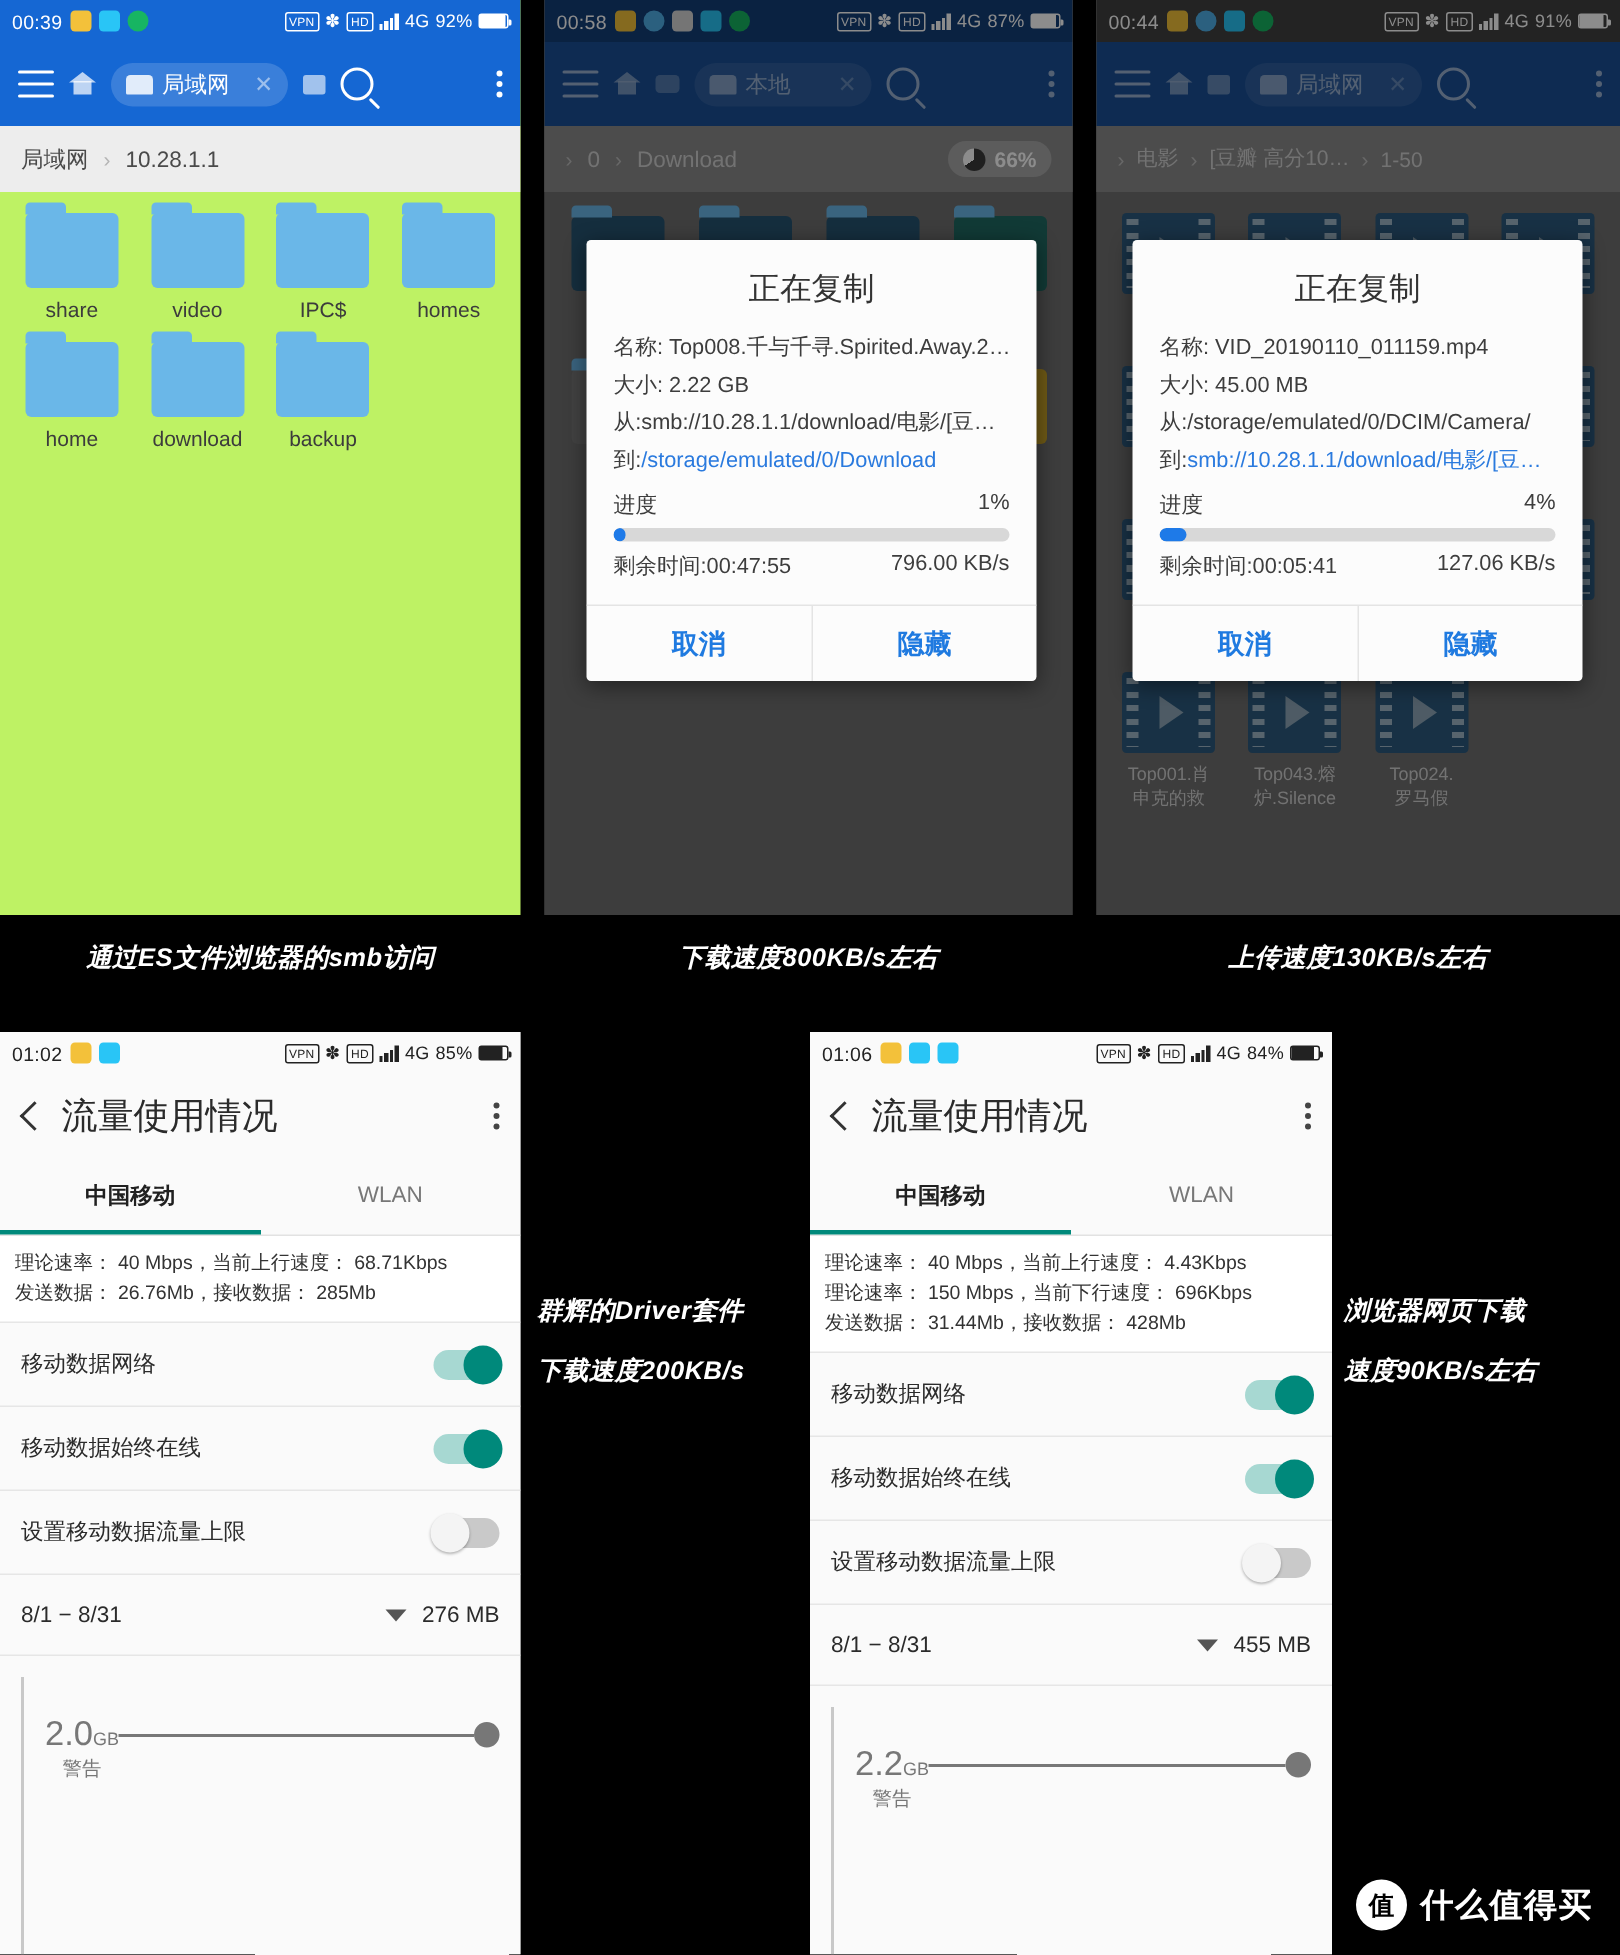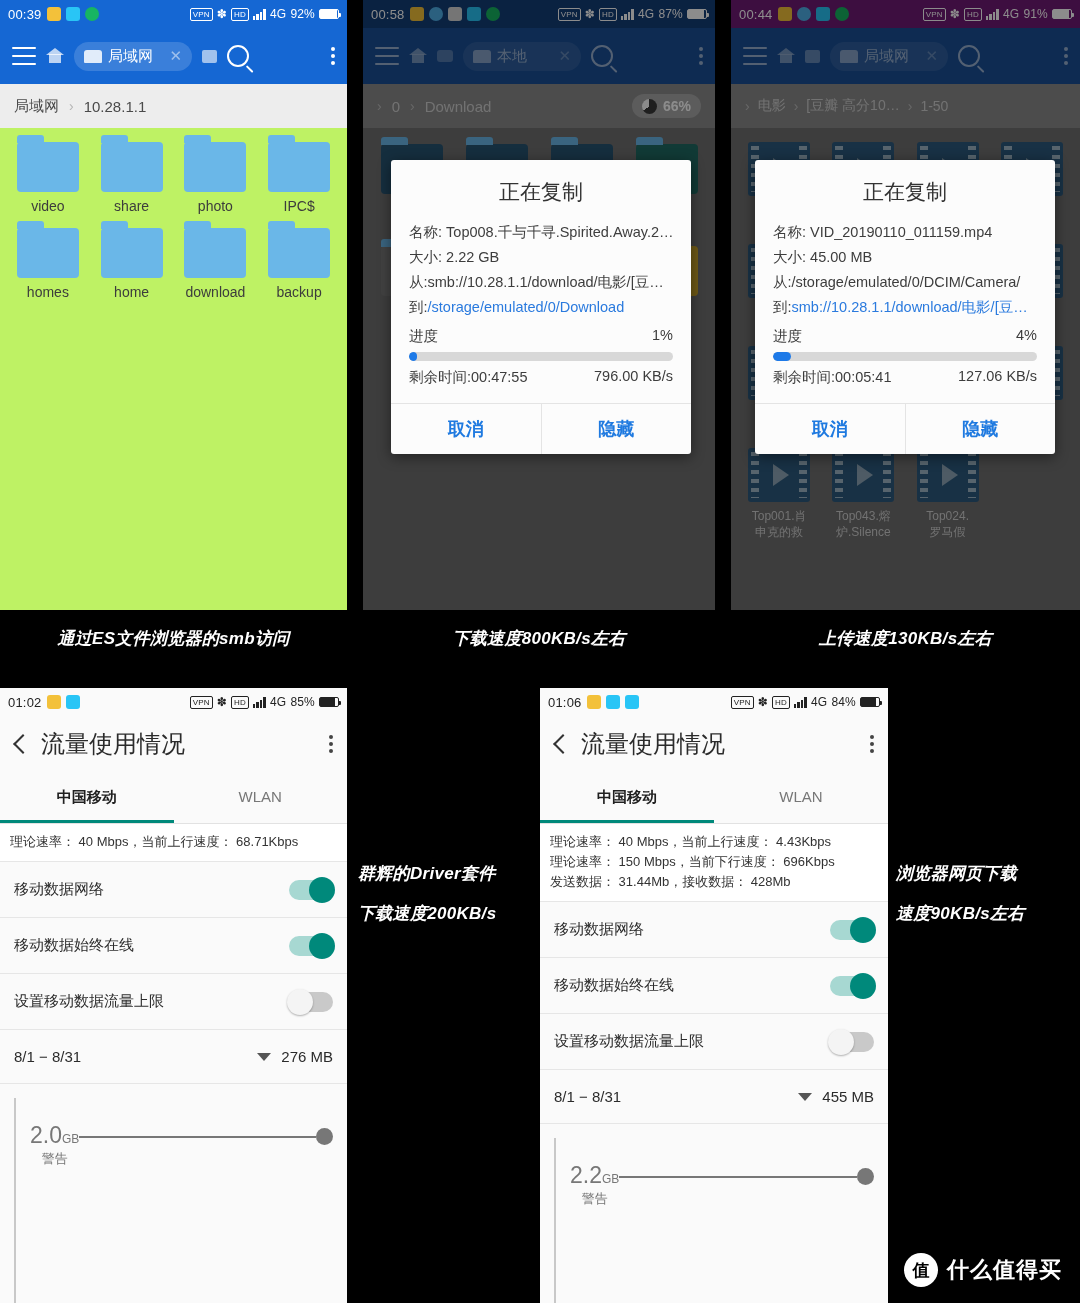--- a/index.html
+++ b/index.html
@@ -199,29 +199,25 @@
 
   <div class="crumbs">
     <span>局域网</span>
     <span class="sep">›</span>
     <span>10.28.1.1</span>
   </div>
 
   <div class="fgrid">
     <div class="fcell">
         <span class="folder"></span>
+        <span class="fname">share</span>
+      </div>
+    <div class="fcell">
+        <span class="folder"></span>
         <span class="fname">video</span>
-      </div>
-    <div class="fcell">
-        <span class="folder"></span>
-        <span class="fname">share</span>
-      </div>
-    <div class="fcell">
-        <span class="folder"></span>
-        <span class="fname">photo</span>
       </div>
     <div class="fcell">
         <span class="folder"></span>
         <span class="fname">IPC$</span>
       </div>
     <div class="fcell">
         <span class="folder"></span>
         <span class="fname">homes</span>
       </div>
     <div class="fcell">
@@ -368,21 +364,21 @@
       </div>
     </div>
     <div class="dlg-actions">
       <div>取消</div>
       <div>隐藏</div>
     </div>
   </div>
 </div>
 
 <div class="panel" style="left:731px;top:0;width:349px;height:610px;background:#6f6f6f;">
-  <div class="statusbar dark" style="background:#701a75;">
+  <div class="statusbar dark" style="background:#404040;">
     <div class="sb-left">
       <span>00:44</span>
       <span class="sb-ico ico-yellow"></span>
       <span class="sb-ico ico-cloud"></span>
       <span class="sb-ico ico-cyan"></span>
       <span class="sb-ico ico-green"></span>
     </div>
     <div class="sb-right">
       <span class="vpn-box">VPN</span>
       <span>✽</span>
@@ -613,20 +609,21 @@
   </div>
 
   <div class="du-tabs">
     <div class="du-tab active">中国移动</div>
     <div class="du-tab">WLAN</div>
     <div class="du-underline"></div>
   </div>
 
   <div class="du-stats">
     <div>理论速率： 40 Mbps，当前上行速度： 68.71Kbps</div>
+    <div>发送数据： 26.76Mb，接收数据： 285Mb</div>
   </div>
 
   <div class="du-item">
     <span class="lbl">移动数据网络</span>
     <span class="switch on"></span>
   </div>
   <div class="du-item">
     <span class="lbl">移动数据始终在线</span>
     <span class="switch on"></span>
   </div>

